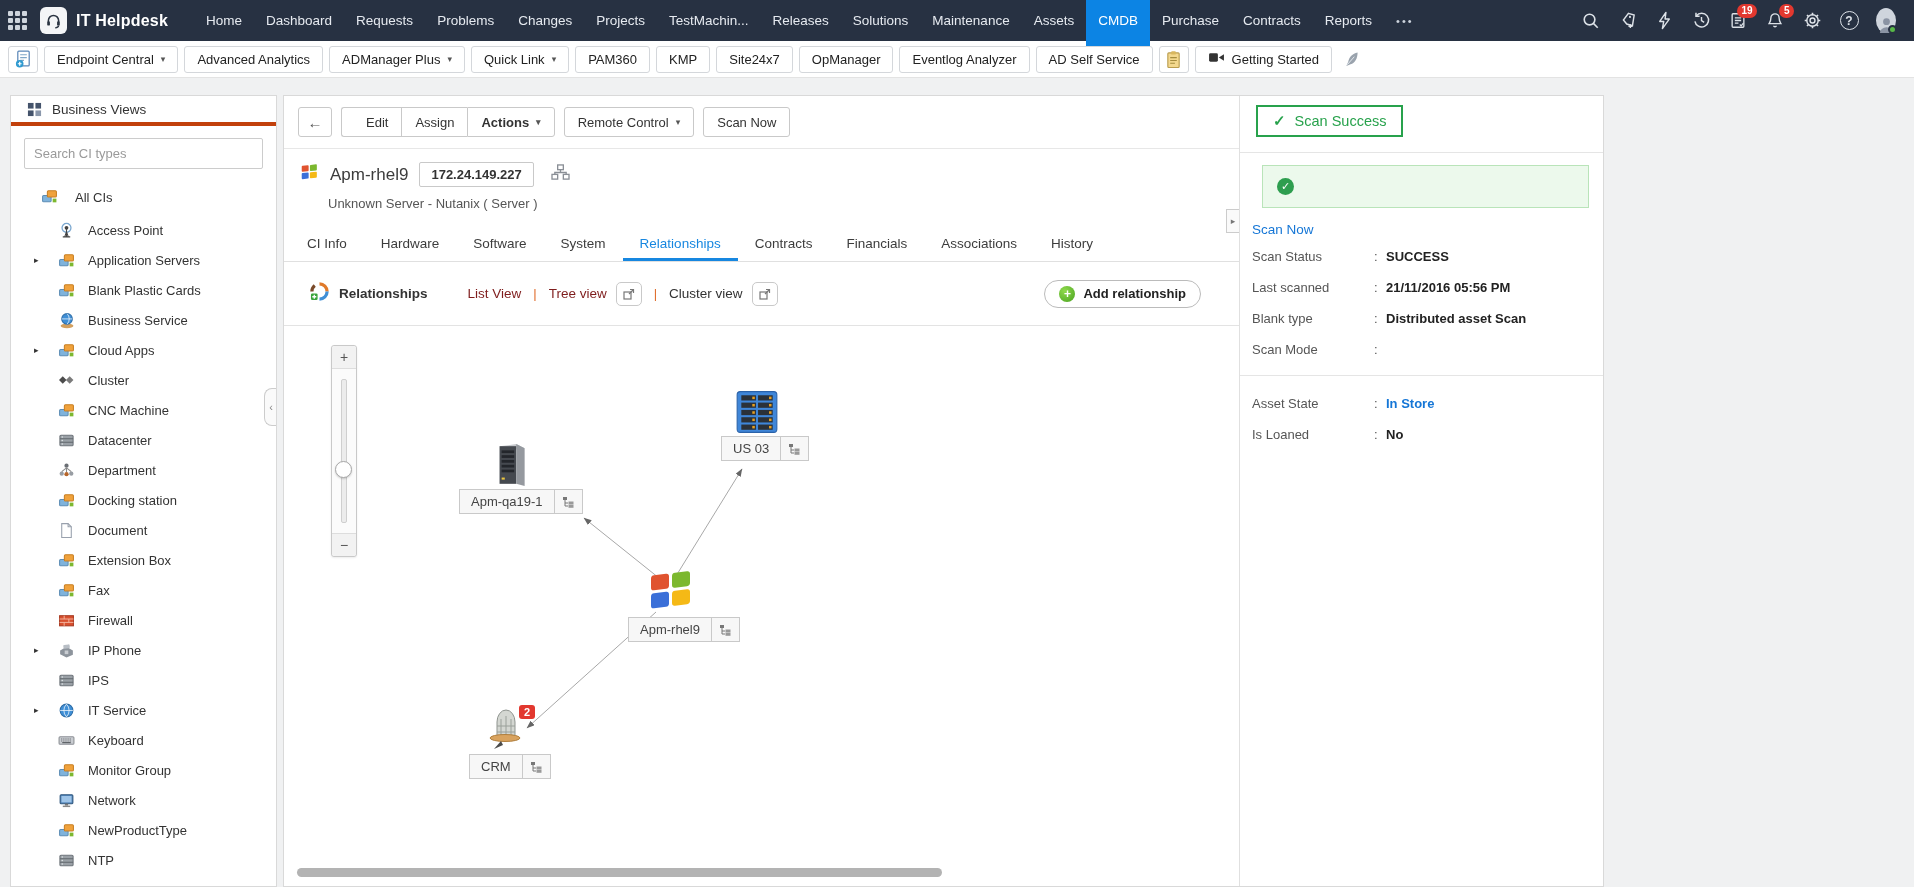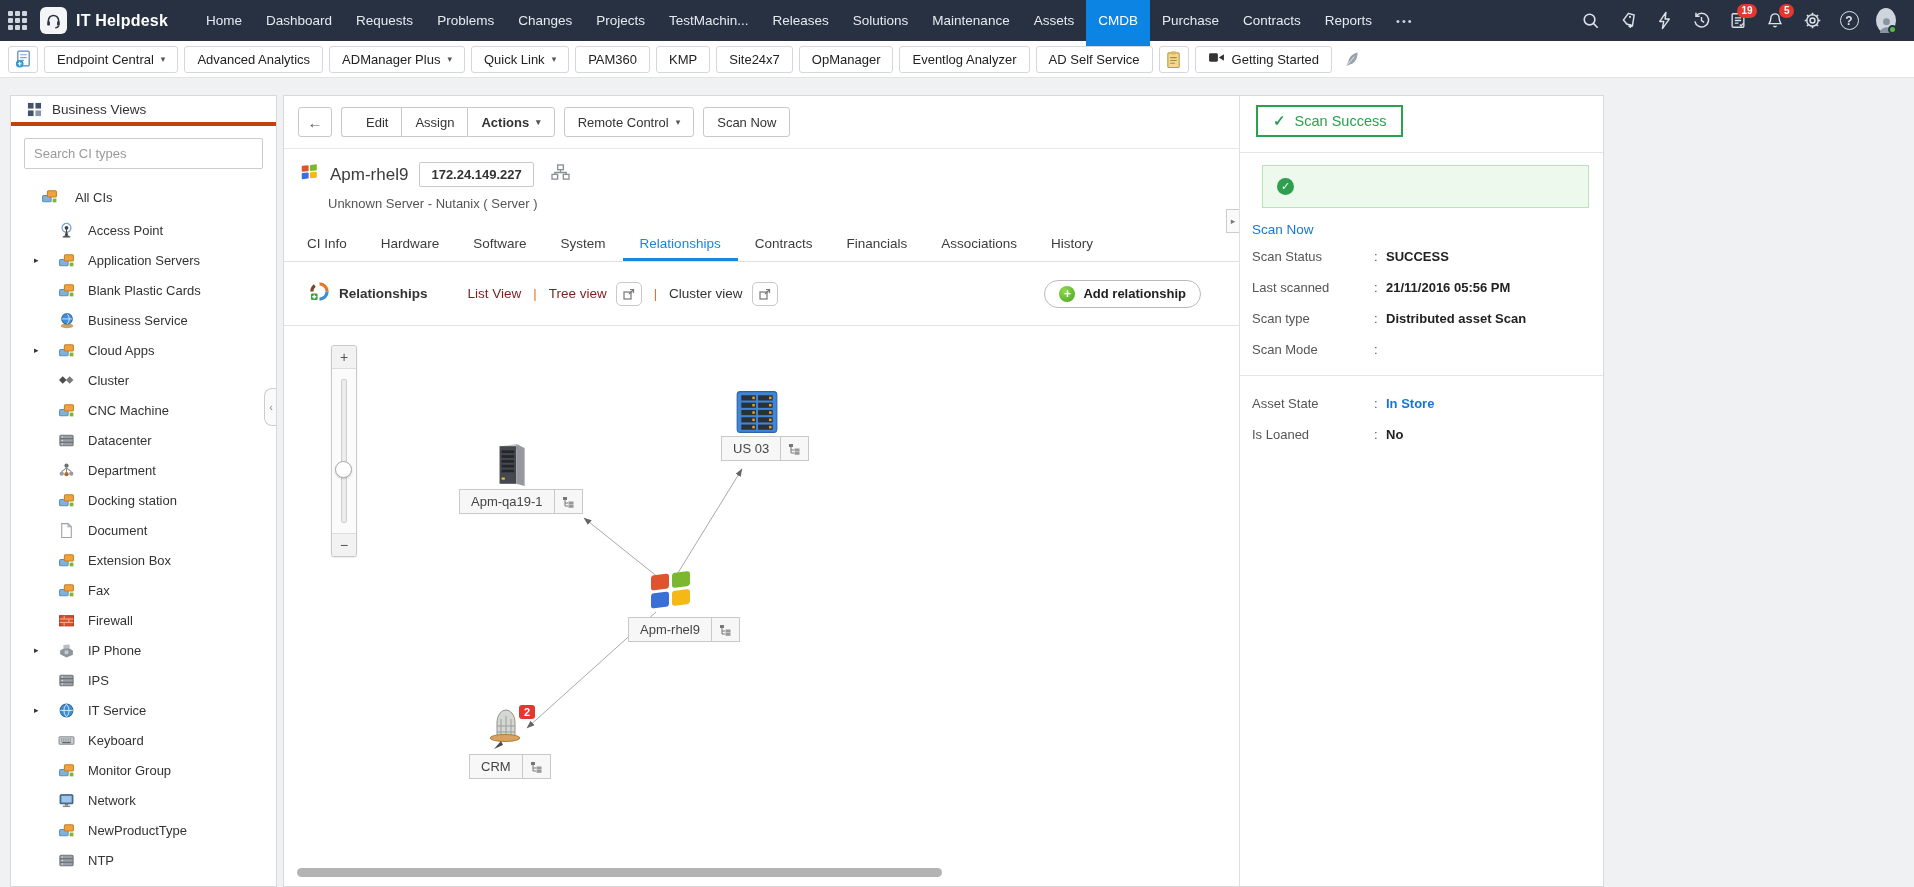--- a/index.html
+++ b/index.html
@@ -731,21 +731,21 @@
               <span class="lbl">Scan Status</span>
               <span class="col">:</span>
               <span class="val">SUCCESS</span>
             </div>
             <div class="rprow">
               <span class="lbl">Last scanned</span>
               <span class="col">:</span>
               <span class="val">21/11/2016 05:56 PM</span>
             </div>
             <div class="rprow">
-              <span class="lbl">Scan type</span>
+              <span class="lbl">Blank type</span>
               <span class="col">:</span>
               <span class="val">Distributed asset Scan</span>
             </div>
             <div class="rprow">
               <span class="lbl">Scan Mode</span>
               <span class="col">:</span>
               <span class="val"></span>
             </div>
           </div>
         <div class="rp-div"></div>

